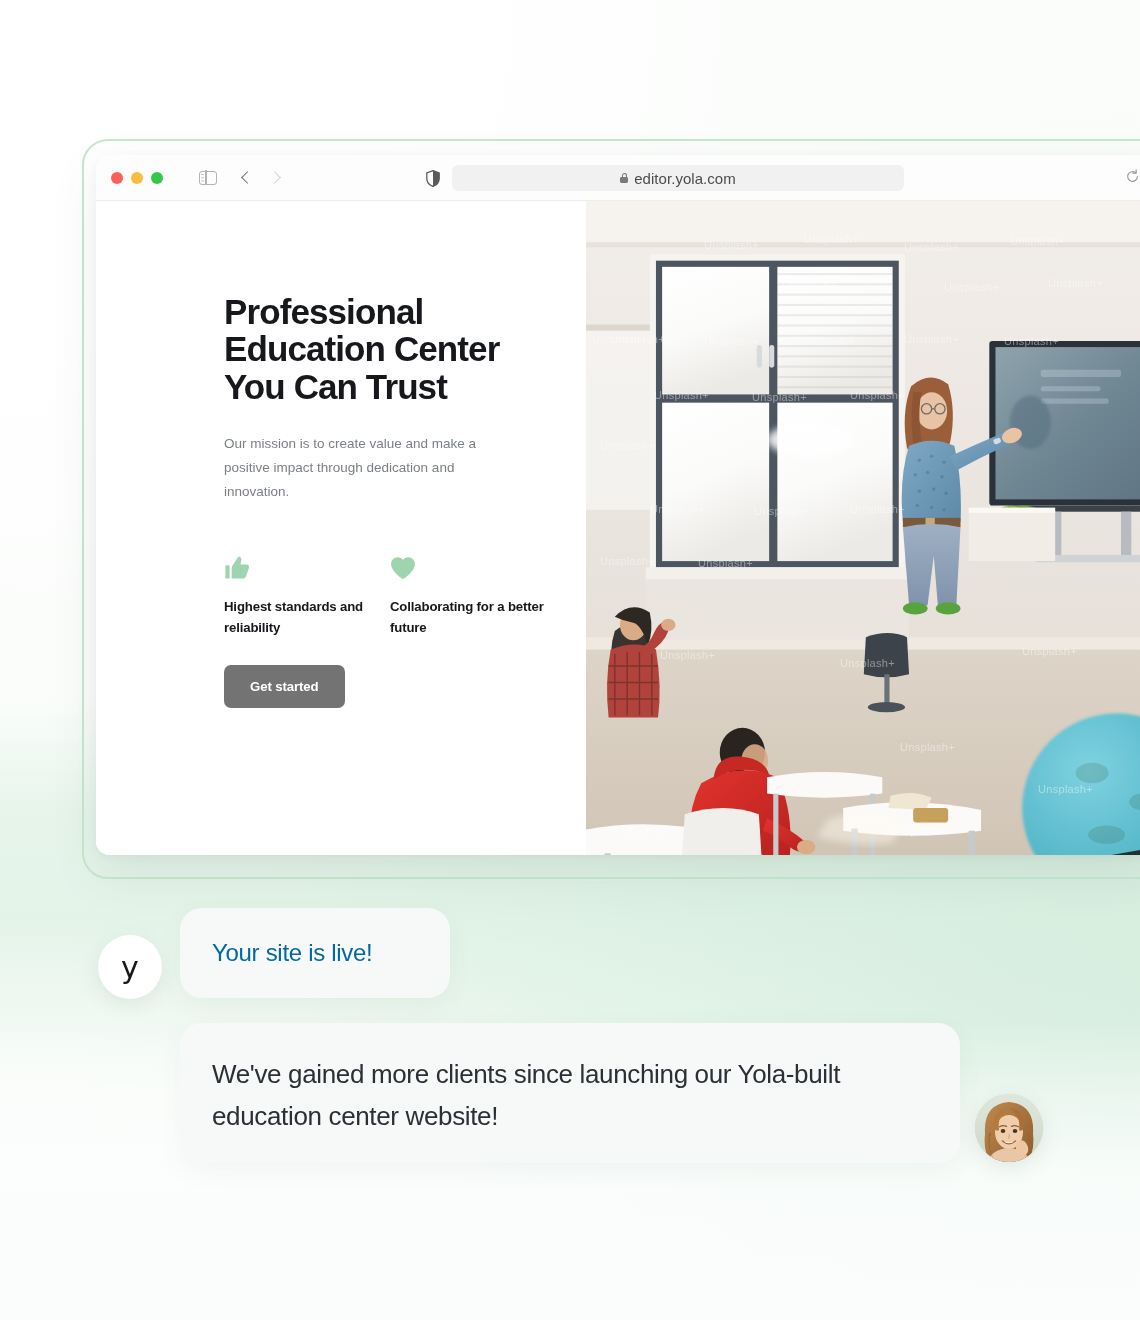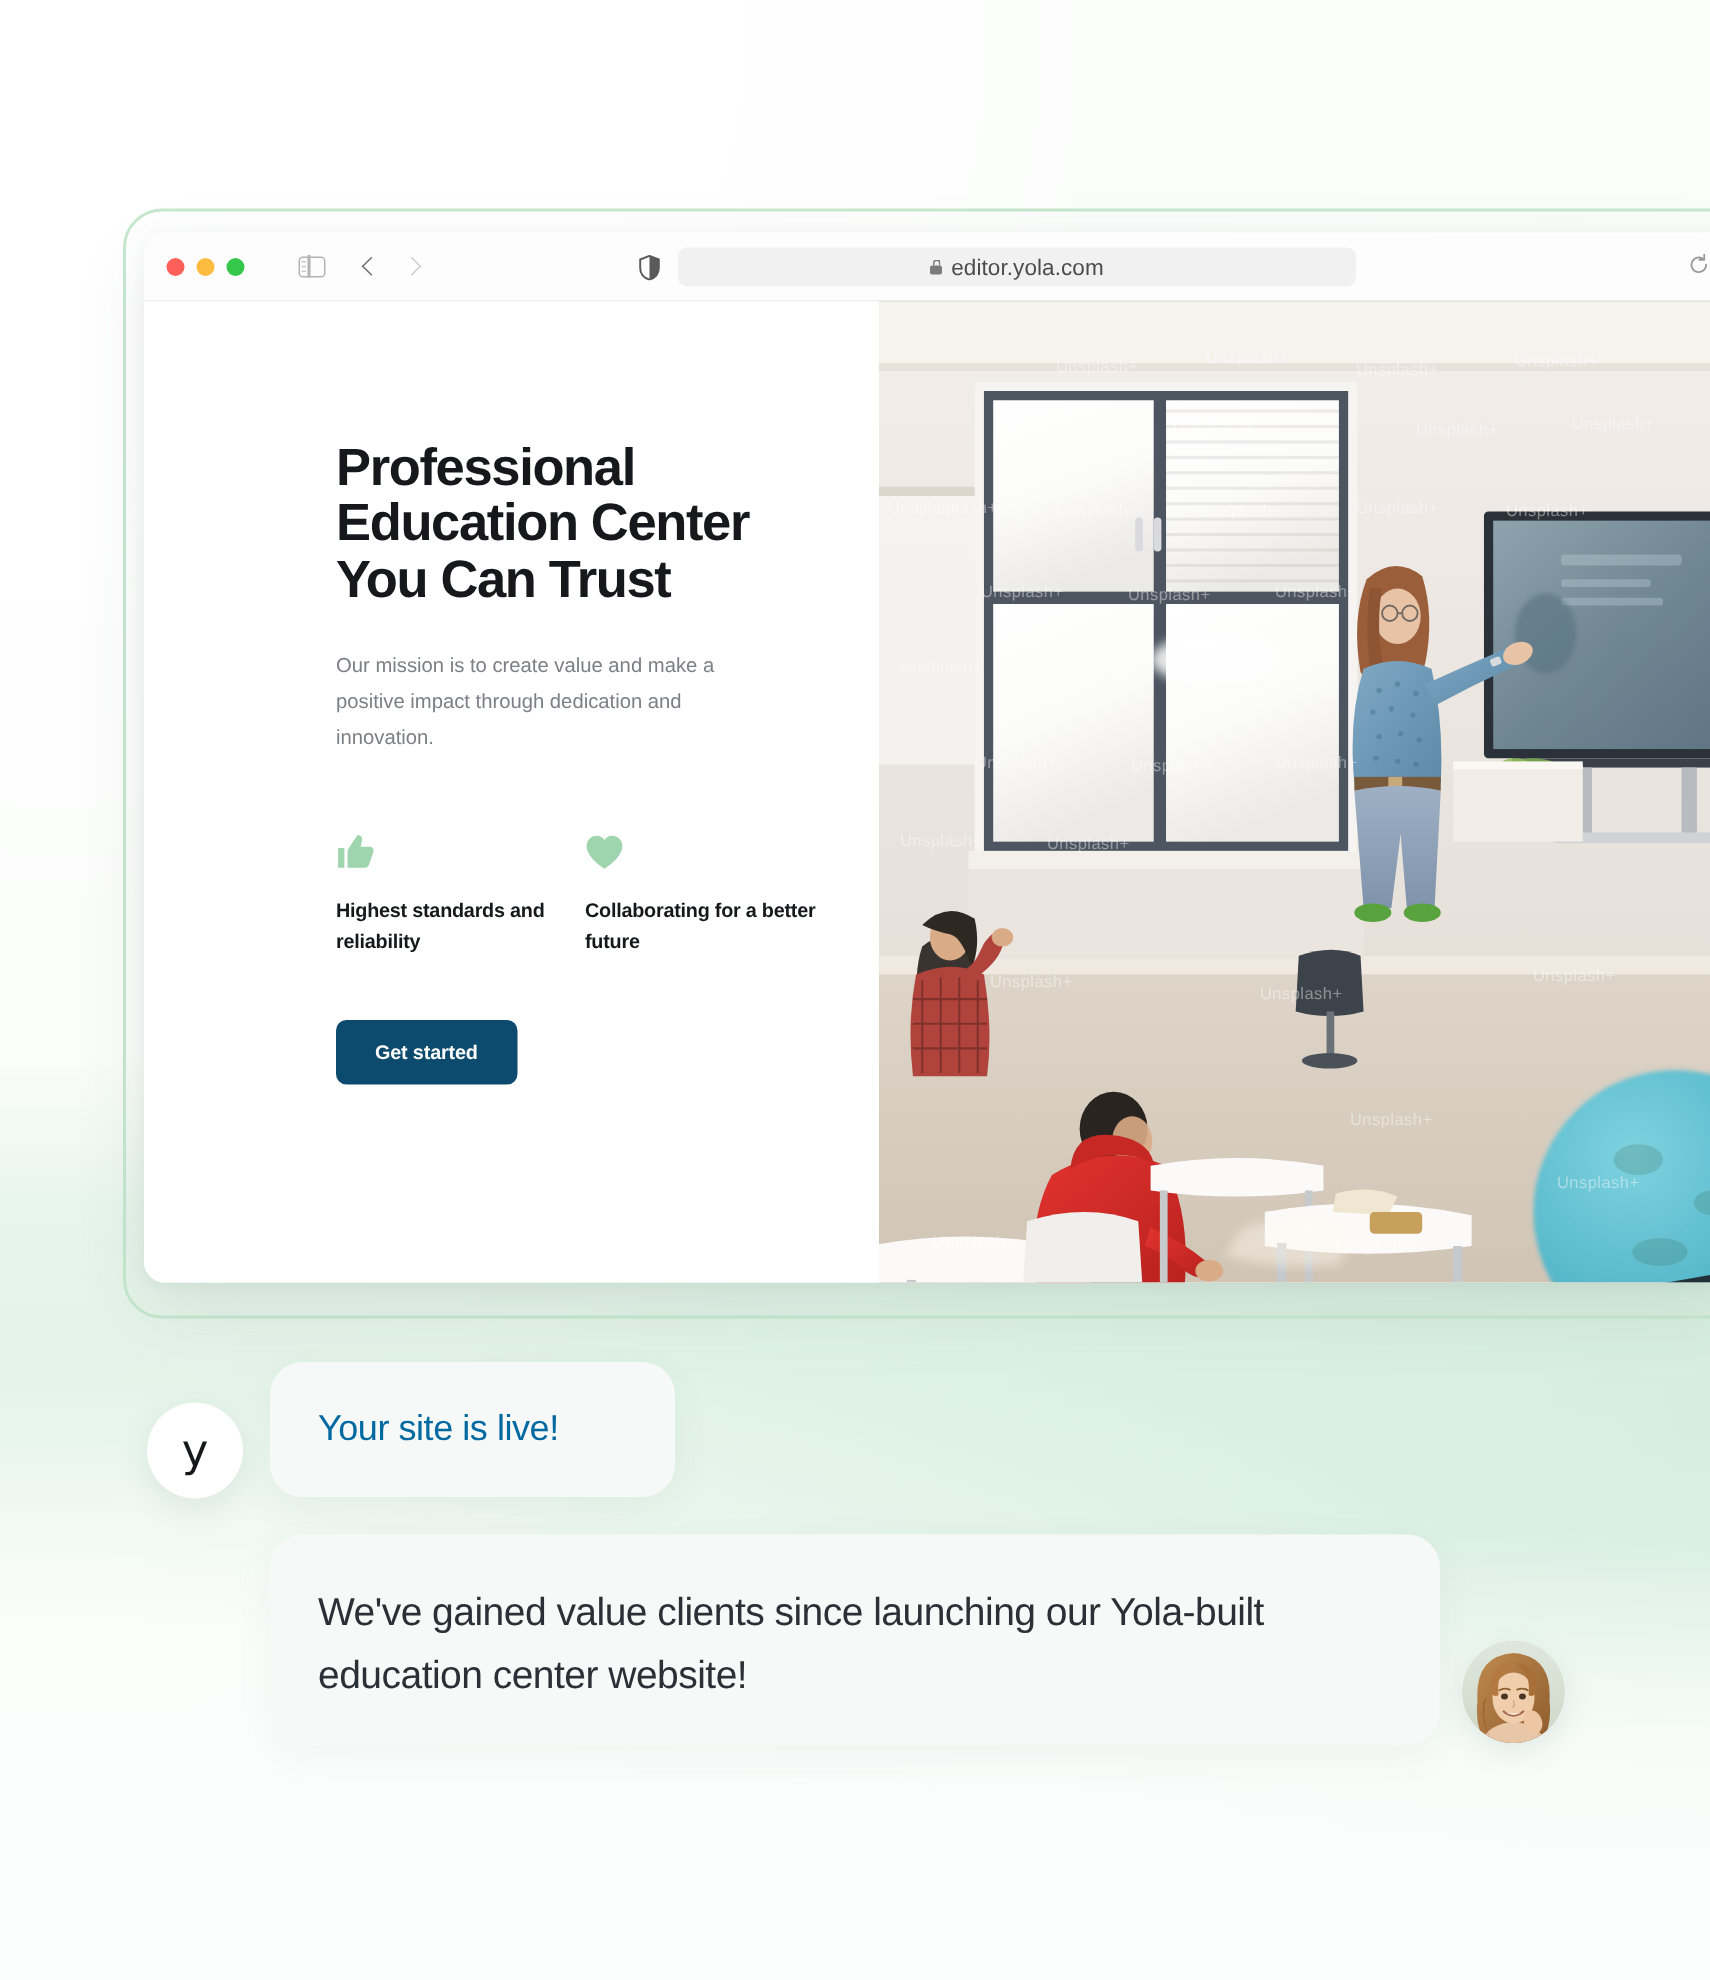--- a/index.html
+++ b/index.html
@@ -235,23 +235,23 @@
   .feature-label {
     margin-top: 16px;
     font-size: 13.2px;
     font-weight: 700;
     line-height: 1.55;
     color: #16181c;
     letter-spacing: -0.15px;
   }
 
   .cta-button {
-    margin-top: 42px;
+    margin-top: 27px;
     display: inline-block;
-    background: #0c4a6e;
+    background: #737373;
     color: #ffffff;
     font-size: 13.2px;
     font-weight: 700;
     letter-spacing: -0.1px;
     padding: 14px 26px;
     border: none;
     border-radius: 7px;
     cursor: pointer;
     font-family: "Liberation Sans", sans-serif;
   }
@@ -708,21 +708,21 @@
 
   <div class="chat-avatar-logo">
     <span class="logo-y">y</span>
   </div>
 
   <div class="bubble bubble-one">
     <span class="bubble-one-text">Your site is live!</span>
   </div>
 
   <div class="bubble bubble-two">
-    <span class="bubble-two-text">We've gained value clients since launching our Yola-built education center website!</span>
+    <span class="bubble-two-text">We've gained more clients since launching our Yola-built education center website!</span>
   </div>
 
   <div class="chat-avatar-photo">
     <svg class="avatar-canvas" viewBox="0 0 68 68">
       <defs>
         <linearGradient id="avBg" x1="0" y1="0" x2="0" y2="1">
           <stop offset="0" stop-color="#dfe7dc"></stop>
           <stop offset="1" stop-color="#cdd8c8"></stop>
         </linearGradient>
         <linearGradient id="avHair" x1="0" y1="0" x2="1" y2="1">

